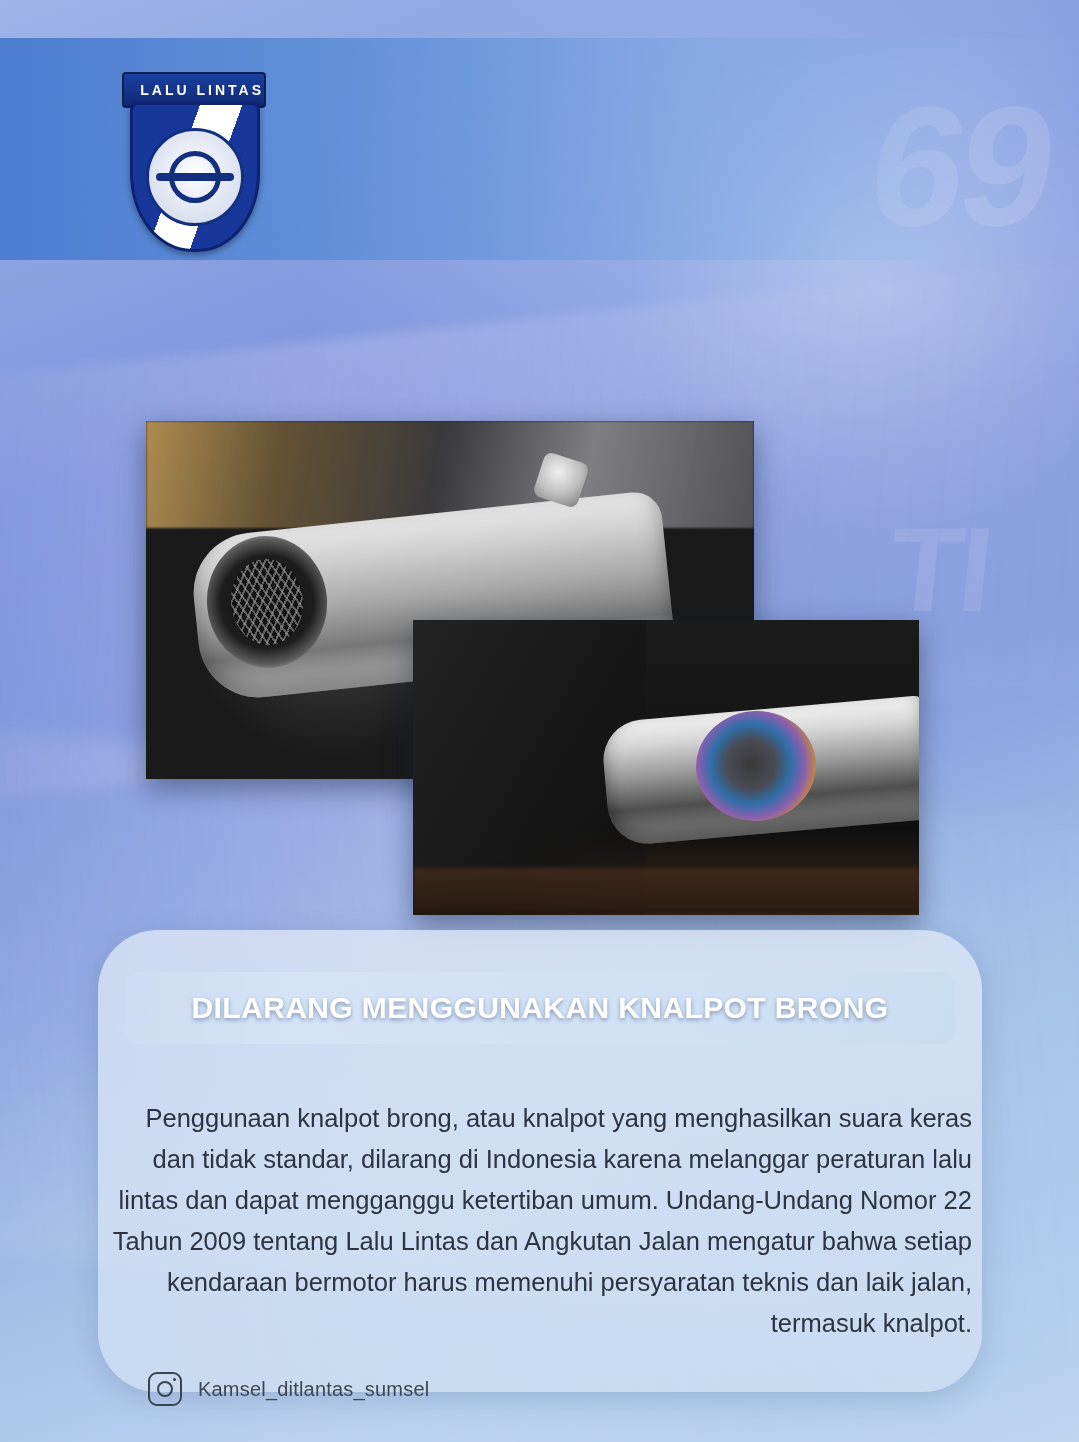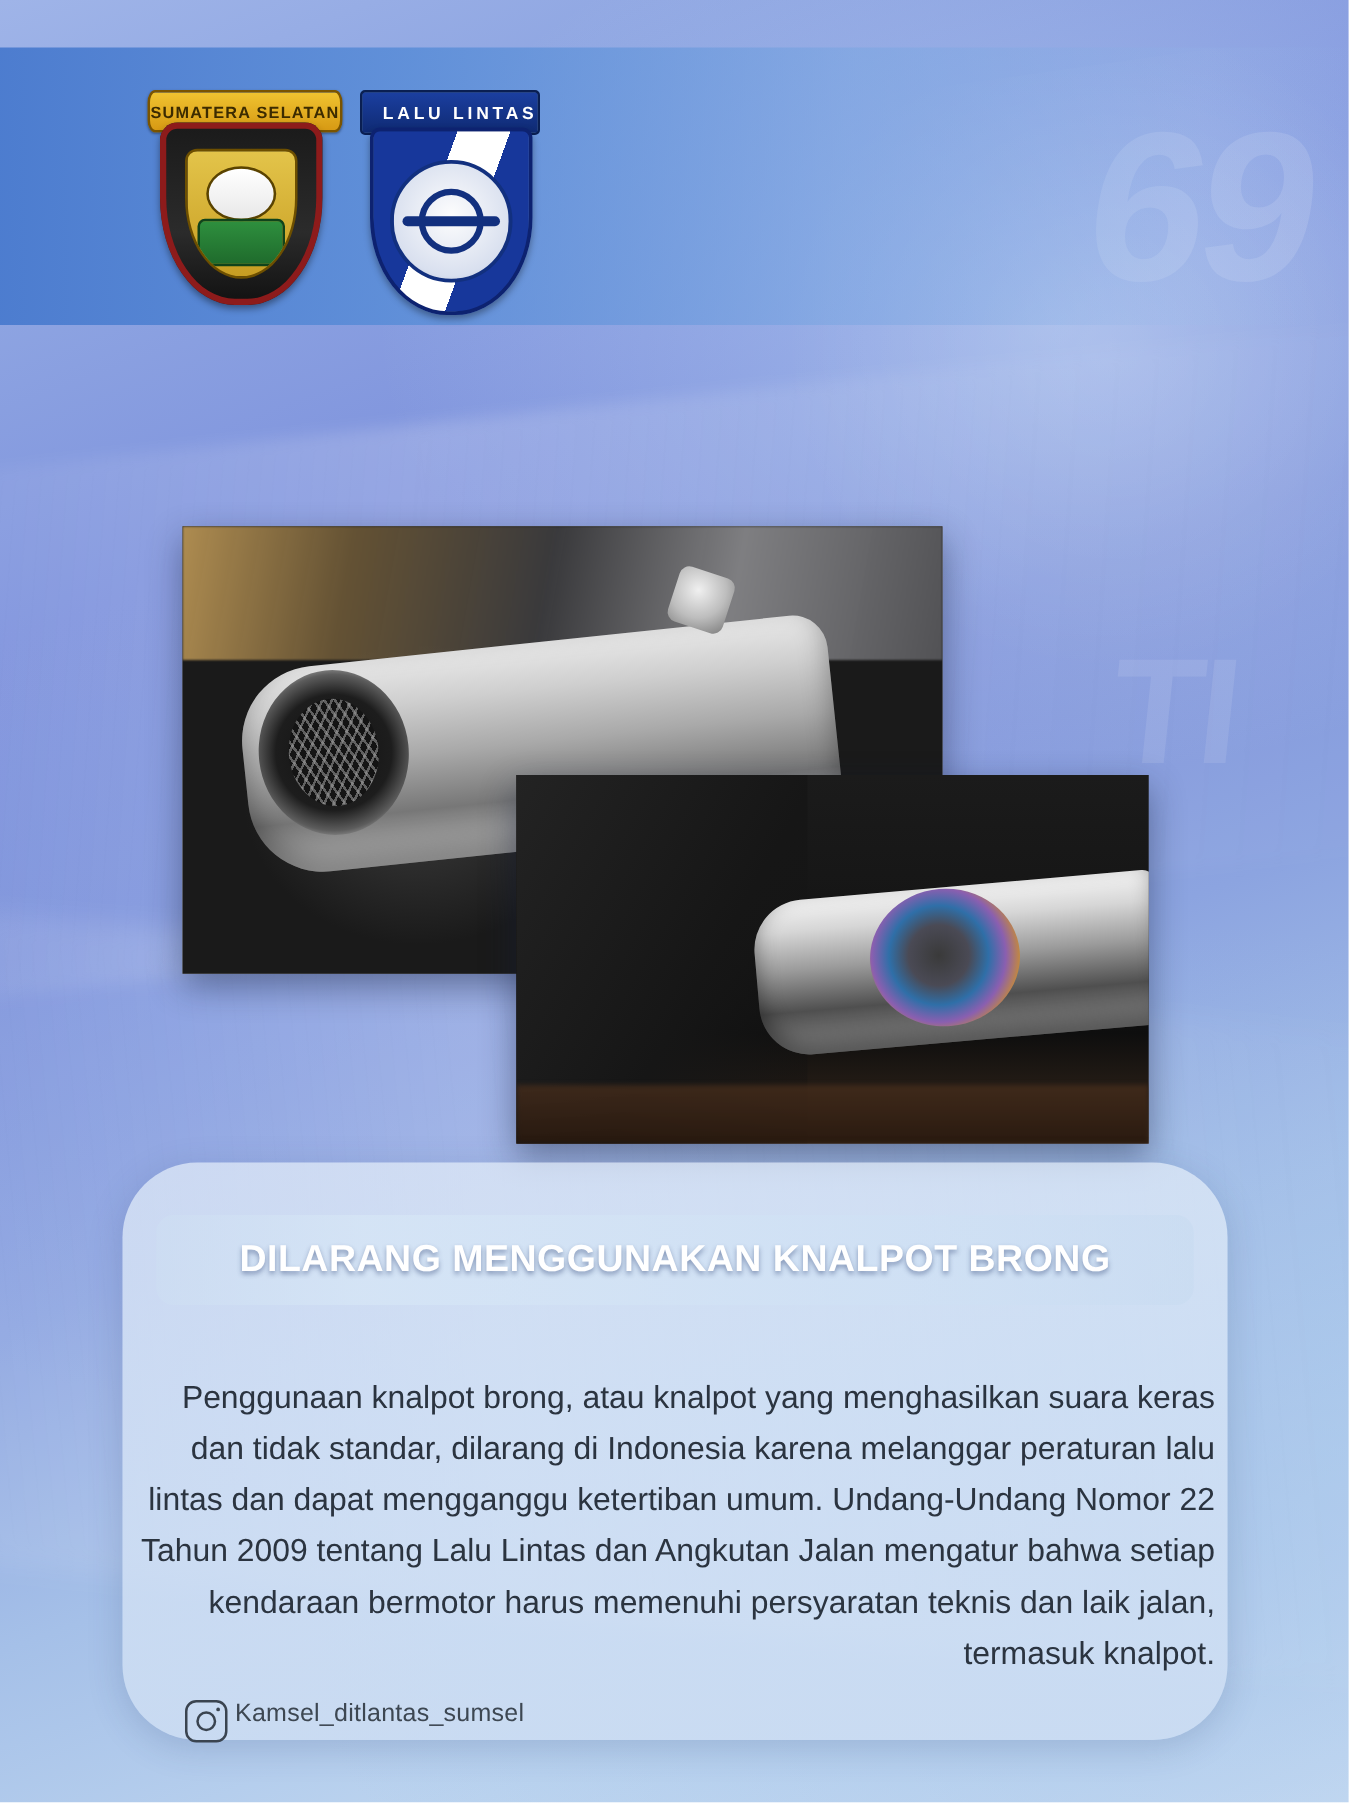--- a/index.html
+++ b/index.html
@@ -407,23 +407,24 @@
     width: 862px;
     text-align: right;
     font-size: 25.5px;
     line-height: 41px;
     color: #2b3440;
   }
 
   .footer {
     position: absolute;
     left: 148px;
-    bottom: 48px;
-    display: flex;
-    gap: 6px;
+    bottom: 36px;
+    display: flex;
+    align-items: center;
+    gap: 16px;
   }
   .ig-icon {
     width: 30px;
     height: 30px;
     border: 2.6px solid #3a4450;
     border-radius: 9px;
     position: relative;
   }
   .ig-icon::before {
     content: "";
@@ -460,28 +461,20 @@
   <div class="bg-swoosh"></div>
   <div class="bg-swoosh2"></div>
   <div class="bg-watermark"></div>
   <div class="wm-text">69</div>
   <div class="wm-text2">TI</div>
 
   <div class="header"></div>
 
   <div class="logos">
 
-    <div class="logo-polri">
-      <div class="ribbon">
-        <span>SUMATERA SELATAN</span>
-      </div>
-      <div class="shield-polri">
-        <div class="shield-polri-inner"></div>
-      </div>
-    </div>
 
     <div class="logo-lantas">
       <div class="lantas-banner">
         <span>LALU LINTAS</span>
       </div>
       <div class="lantas-shield">
         <div class="lantas-wing"></div>
       </div>
     </div>
 

